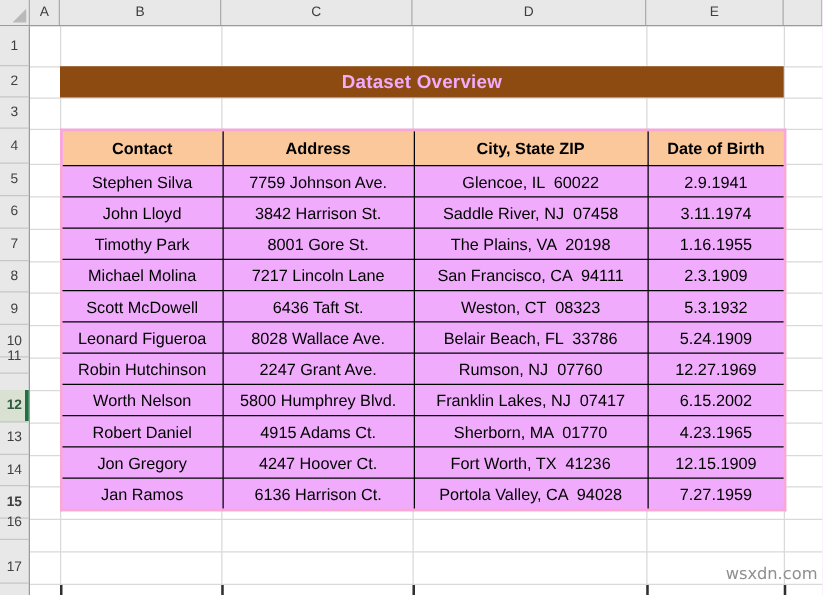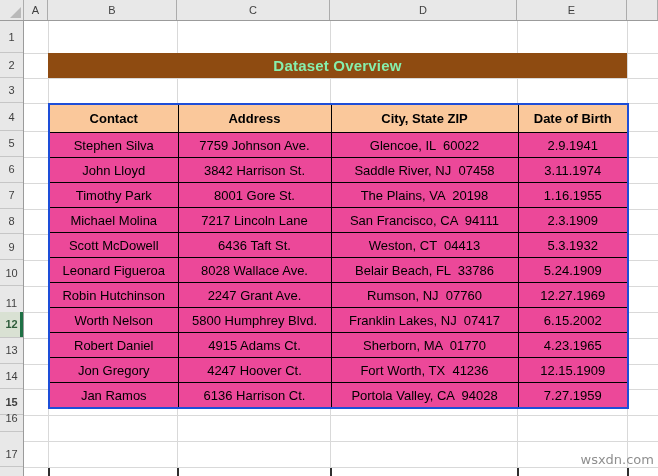--- a/index.html
+++ b/index.html
@@ -39,22 +39,22 @@
   .hline{position:absolute;height:1px;background:#D9D9D9;z-index:0;}
   
   .title-bar{
     position:absolute;left:48px;top:53px;width:579px;height:25px;z-index:1;
     display:flex;align-items:center;justify-content:center;
     font-weight:bold;font-size:15px;letter-spacing:.2px;
   }
   
   table.dataset{
     position:absolute;left:48px;top:103px;width:579px;height:264px;z-index:1;
-    border-collapse:collapse;table-layout:fixed;background:#ec4899;
-    border:2px solid #1d4ed8;
+    border-collapse:collapse;table-layout:fixed;background:#f0abfc;
+    border:2px solid #f9a8d4;
   }
   table.dataset th,table.dataset td{
     border:1.5px solid #000;text-align:center;vertical-align:middle;
     white-space:pre;overflow:hidden;padding:0;
   }
   table.dataset th{font-size:13px;font-weight:bold;color:#000;height:27px;}
   table.dataset td{font-size:13px;color:#000;height:24px;}
   
   .below-stub{position:absolute;top:468px;height:8px;width:1.5px;background:#2F2F2F;z-index:1;}
   
@@ -111,31 +111,31 @@
   <div class="row-hdr" style="top: 0px; height: 32px;">1</div>
       <div class="row-hdr" style="top: 32px; height: 25px;">2</div>
       <div class="row-hdr" style="top: 57px; height: 25px;">3</div>
       <div class="row-hdr" style="top: 82px; height: 28px;">4</div>
       <div class="row-hdr" style="top: 110px; height: 25.8462px;">5</div>
       <div class="row-hdr" style="top: 135.846px; height: 25.8462px;">6</div>
       <div class="row-hdr" style="top: 161.692px; height: 25.8462px;">7</div>
       <div class="row-hdr" style="top: 187.538px; height: 25.8462px;">8</div>
       <div class="row-hdr" style="top: 213.385px; height: 25.8462px;">9</div>
       <div class="row-hdr" style="top: 239.231px; height: 25.8462px;">10</div>
-      <div class="row-hdr" style="top: 270px; height: 25.8462px;">11</div>
+      <div class="row-hdr" style="top: 252px; height: 25.8462px;">11</div>
       <div class="row-hdr active" style="top: 290.923px; height: 25.8462px; background: rgb(217, 225, 211); color: rgb(47, 93, 59); box-shadow: rgb(30, 113, 69) -3px 0px 0px inset;">12</div>
       <div class="row-hdr" style="top: 316.769px; height: 25.8462px;">13</div>
       <div class="row-hdr" style="top: 342.615px; height: 25.8462px;">14</div>
       <div class="row-hdr" style="top: 368.462px; height: 25.8462px; font-weight: bold;">15</div>
       <div class="row-hdr" style="top: 385px; height: 25.8462px;">16</div>
       <div class="row-hdr" style="top: 420.154px; height: 25.8462px;">17</div>
       <div class="row-hdr" style="top: 446px; height: 9px; border: none;"></div>
     </div>
 
-  <div class="title-bar" id="title-bar" style="background: rgb(142, 75, 17); color: #86efac;">
+  <div class="title-bar" id="title-bar" style="background: rgb(142, 75, 17); color: #f0abfc;">
     <span>Dataset Overview</span>
   </div>
 
   <table class="dataset">
     <colgroup>
       <col style="width:129px">
         <col style="width:153px">
         <col style="width:187px">
         <col style="width:110px">
     </colgroup>
@@ -168,21 +168,21 @@
         </tr>
         <tr>
           <td>Michael Molina</td>
           <td>7217 Lincoln Lane</td>
           <td>San Francisco, CA  94111</td>
           <td>2.3.1909</td>
         </tr>
         <tr>
           <td>Scott McDowell</td>
           <td>6436 Taft St.</td>
-          <td>Weston, CT  04413</td>
+          <td>Weston, CT  08323</td>
           <td>5.3.1932</td>
         </tr>
         <tr>
           <td>Leonard Figueroa</td>
           <td>8028 Wallace Ave.</td>
           <td>Belair Beach, FL  33786</td>
           <td>5.24.1909</td>
         </tr>
         <tr>
           <td>Robin Hutchinson</td>

